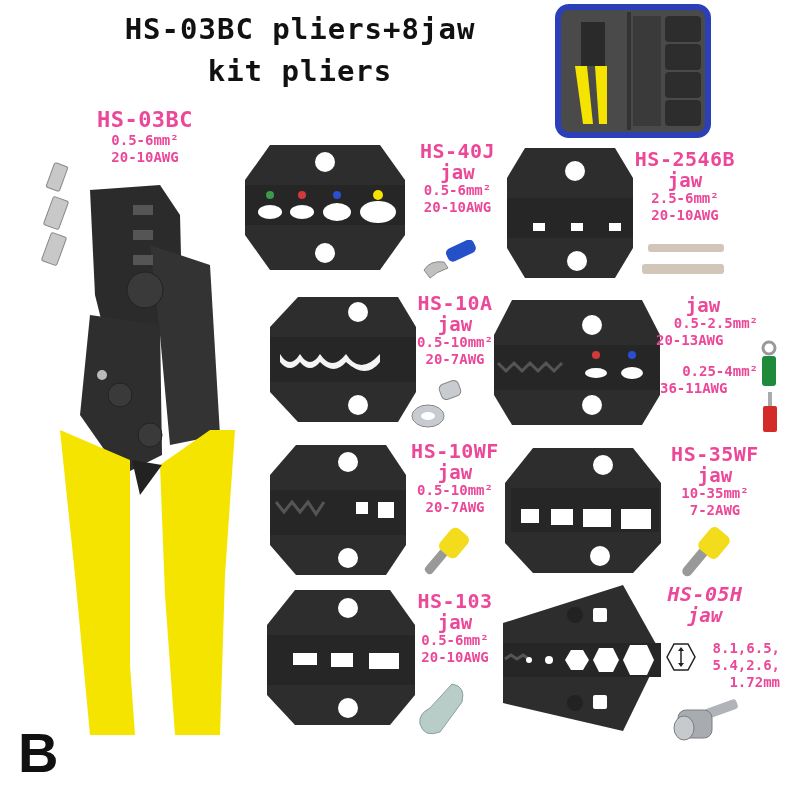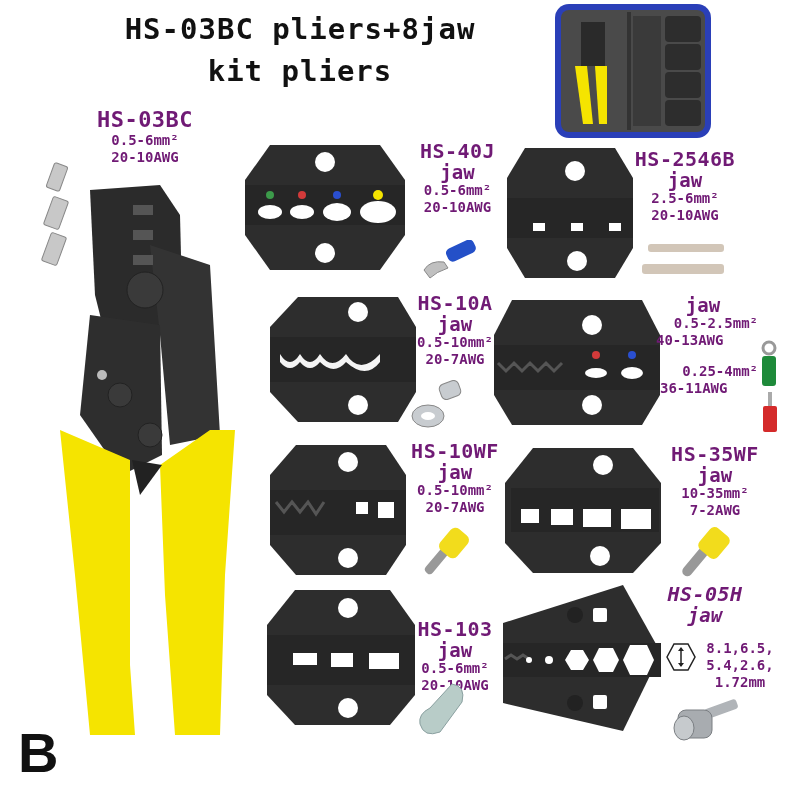--- a/index.html
+++ b/index.html
@@ -1,19 +1,19 @@
 <!DOCTYPE html>
 <html><head>
 <meta charset="utf-8">
 <style>
   html,body{margin:0;padding:0;background:#fff;}
   body{width:800px;height:800px;position:relative;overflow:hidden;font-family:"DejaVu Sans Mono","Liberation Mono",monospace;color:#111;}
   .title{position:absolute;left:60px;top:8px;width:480px;text-align:center;font-size:29px;font-weight:bold;line-height:42px;letter-spacing:1px;}
   .abs{position:absolute;}
-  .lbl{position:absolute;text-align:center;font-weight:bold;color:#701a75;}
+  .lbl{position:absolute;text-align:center;font-weight:bold;color:#ec4899;}
   .lbl .model{font-size:20px;line-height:22px;letter-spacing:0.5px;}
   .lbl .jaw{font-size:19px;line-height:20px;}
   .lbl .spec{font-size:14px;line-height:17px;font-weight:bold;}
   .die{position:absolute;}
   .badge{position:absolute;left:18px;top:725px;font-family:"Liberation Sans",sans-serif;font-weight:bold;font-size:56px;line-height:56px;}
   svg{display:block;}
 </style>
 </head>
 <body>
 
@@ -161,21 +161,21 @@
     <path d="M6,68 l8,8 l8,-8 l8,8 l8,-8 l8,8 l8,-8 l8,8 l8,-8" stroke="#555" stroke-width="3" fill="none"></path>
     <ellipse cx="104" cy="78" rx="11" ry="5" fill="#fff"></ellipse>
     <ellipse cx="140" cy="78" rx="11" ry="6" fill="#fff"></ellipse>
     <circle cx="104" cy="60" r="4" fill="#d23a3a"></circle>
     <circle cx="140" cy="60" r="4" fill="#2a4fd0"></circle>
   </svg>
 </div>
 <div class="lbl" style="left:648px;top:295px;width:110px;">
   <div class="jaw">jaw</div>
   <div class="spec" style="text-align:right;padding-left:8px;">0.5-2.5mm²</div>
-  <div class="spec" style="text-align:left;padding-left:8px;">40-13AWG</div>
+  <div class="spec" style="text-align:left;padding-left:8px;">20-13AWG</div>
   <div class="spec" style="text-align:right;padding-left:12px;margin-top:14px;">0.25-4mm²</div>
   <div class="spec" style="text-align:left;padding-left:12px;">36-11AWG</div>
 </div>
 <div class="abs" style="left:758px;top:340px;">
   <svg width="22" height="48" viewBox="0 0 22 48">
     <circle cx="11" cy="8" r="6" fill="none" stroke="#999" stroke-width="3"></circle>
     <rect x="4" y="16" width="14" height="30" rx="3" fill="#1e8a3a"></rect>
   </svg>
 </div>
 <div class="abs" style="left:760px;top:392px;">
@@ -238,21 +238,21 @@
   <svg width="150" height="145" viewBox="0 0 150 145">
     <polygon points="30,5 125,5 150,40 150,110 125,140 30,140 2,110 2,40" fill="#2d2d2d"></polygon>
     <circle cx="83" cy="23" r="10" fill="#fff"></circle>
     <circle cx="83" cy="123" r="10" fill="#fff"></circle>
     <rect x="2" y="50" width="148" height="50" fill="#262626"></rect>
     <rect x="28" y="68" width="24" height="12" fill="#fff"></rect>
     <rect x="66" y="68" width="22" height="14" fill="#fff"></rect>
     <rect x="104" y="68" width="30" height="16" fill="#fff"></rect>
   </svg>
 </div>
-<div class="lbl" style="left:400px;top:590px;width:110px;margin-top:28px;">
+<div class="lbl" style="left:400px;top:590px;width:110px;">
   <div class="model">HS-103</div>
   <div class="jaw">jaw</div>
   <div class="spec">0.5-6mm²</div>
   <div class="spec">20-10AWG</div>
 </div>
 <div class="abs" style="left:412px;top:680px;">
   <svg width="60" height="60" viewBox="0 0 60 60">
     <path d="M40,4 Q54,6 50,22 L28,52 Q12,58 8,44 Q6,34 18,28 Z" fill="#b8ccc8" stroke="#8aa0a0"></path>
   </svg>
 </div>
@@ -278,21 +278,21 @@
   <div class="jaw">jaw</div>
 </div>
 <div class="abs" style="left:665px;top:642px;">
   <svg width="32" height="30" viewBox="0 0 32 30">
     <polygon points="2,15 9,2 23,2 30,15 23,28 9,28" fill="none" stroke="#222" stroke-width="1.5"></polygon>
     <line x1="16" y1="6" x2="16" y2="24" stroke="#222" stroke-width="1.5"></line>
     <polygon points="13,9 16,5 19,9" fill="#222"></polygon>
     <polygon points="13,21 16,25 19,21" fill="#222"></polygon>
   </svg>
 </div>
-<div class="lbl" style="left:700px;top:640px;width:80px;text-align:center;">
+<div class="lbl" style="left:700px;top:640px;width:80px;text-align:right;">
   <div class="spec">8.1,6.5,</div>
   <div class="spec">5.4,2.6,</div>
   <div class="spec">1.72mm</div>
 </div>
 <div class="abs" style="left:670px;top:690px;">
   <svg width="75" height="60" viewBox="0 0 75 60">
     <rect x="34" y="14" width="34" height="10" rx="3" fill="#b0b4b8" transform="rotate(-20 51 19)"></rect>
     <rect x="8" y="20" width="34" height="28" rx="8" fill="#a8acb0" stroke="#7a7e82"></rect>
     <ellipse cx="14" cy="38" rx="10" ry="12" fill="#c6cacd" stroke="#7a7e82"></ellipse>
   </svg>

